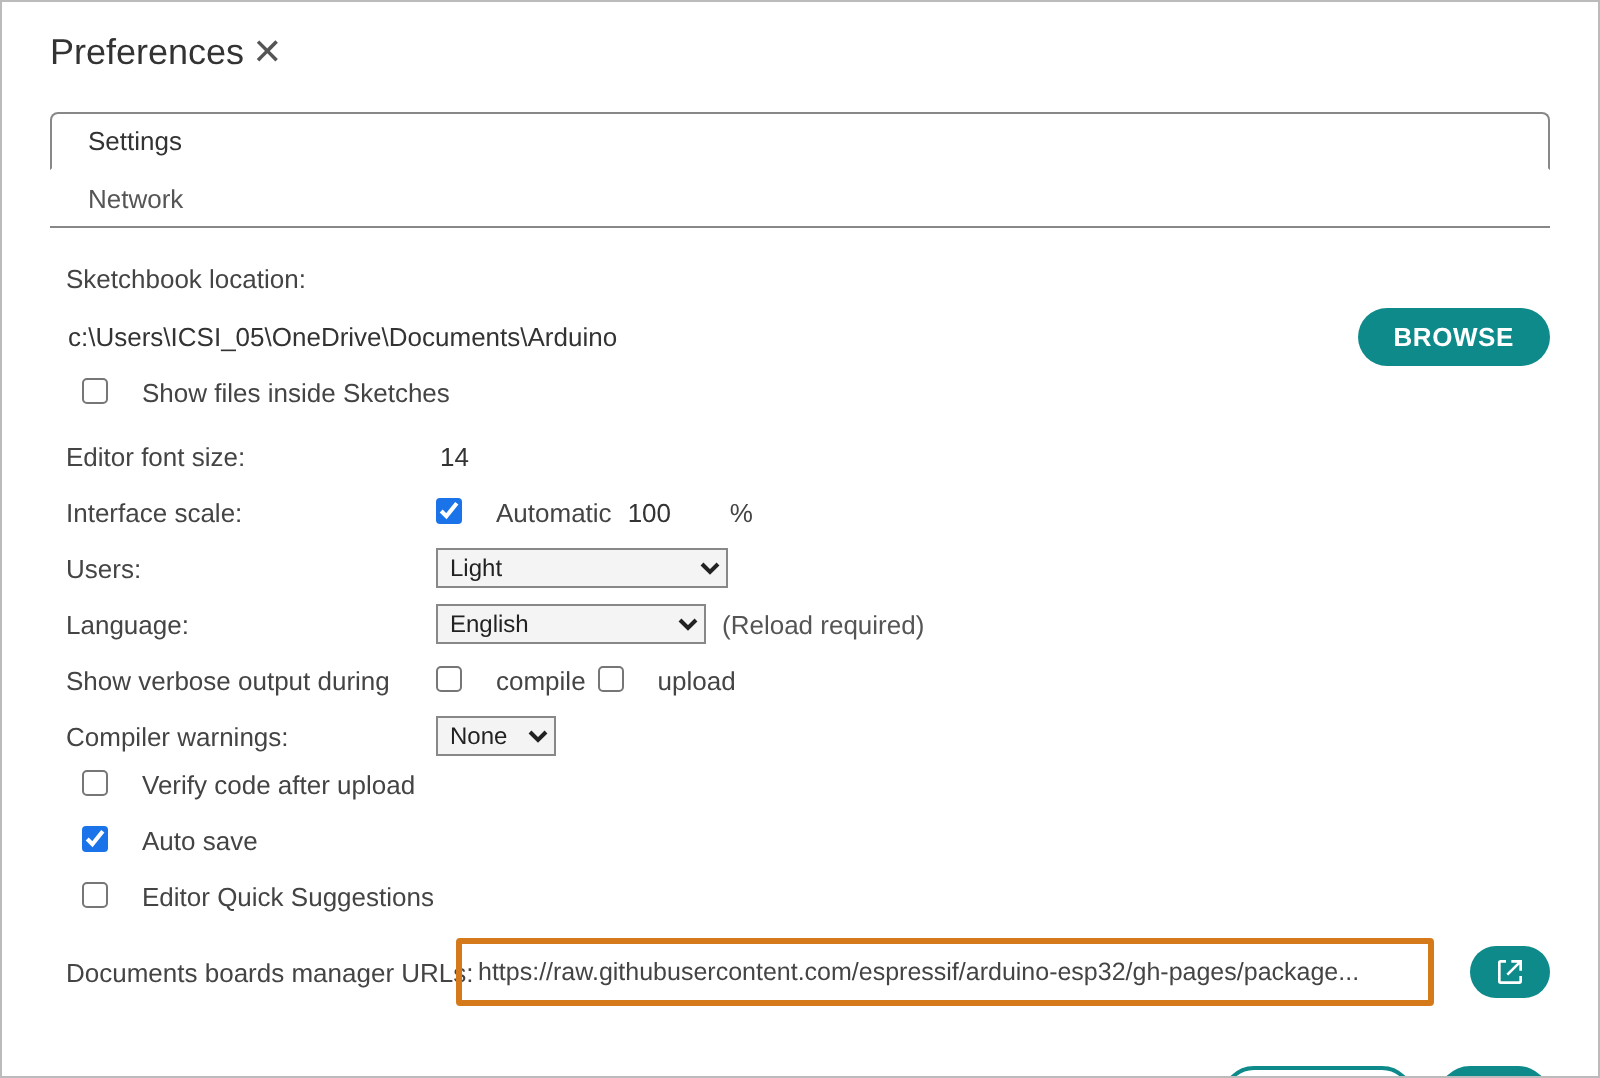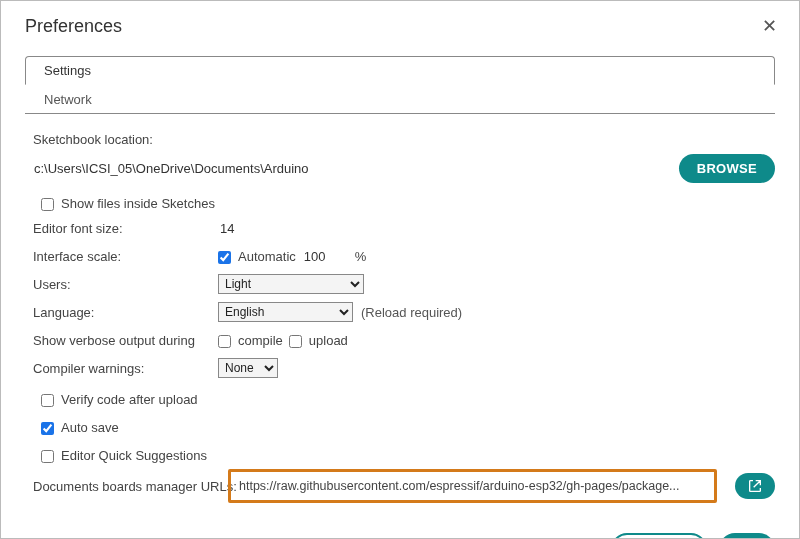--- a/index.html
+++ b/index.html
@@ -10,21 +10,20 @@
     font-family: -apple-system, BlinkMacSystemFont, "Segoe UI", Arial, sans-serif;
     font-size: 13px;
     color: #333;
     background: #fff;
     border: 1px solid #bbb;
     position: relative;
     overflow: hidden;
   }
   .header {
     display: flex;
-    justify-content: space-between;
     align-items: center;
     padding: 12px 18px 6px 24px;
   }
   .title {
     font-size: 18px;
     color: #333;
   }
   .close {
     font-size: 18px;
     color: #555;
@@ -98,22 +97,22 @@
     letter-spacing: 0.3px;
   }
   .btn.outline {
     background: #fff;
     color: #0e8a8a;
     border: 2px solid #0e8a8a;
   }
   .indent { margin-left: 8px; }
   .cb-row {
     display: flex;
-    align-items: flex-end;
-    gap: 4px;
+    align-items: flex-start;
+    gap: 14px;
   }
   input[type="checkbox"] {
     width: 13px;
     height: 13px;
     margin: 0 3px 0 0;
     accent-color: #1a73e8;
   }
   .num-input {
     width: 45px;
     border: none;

